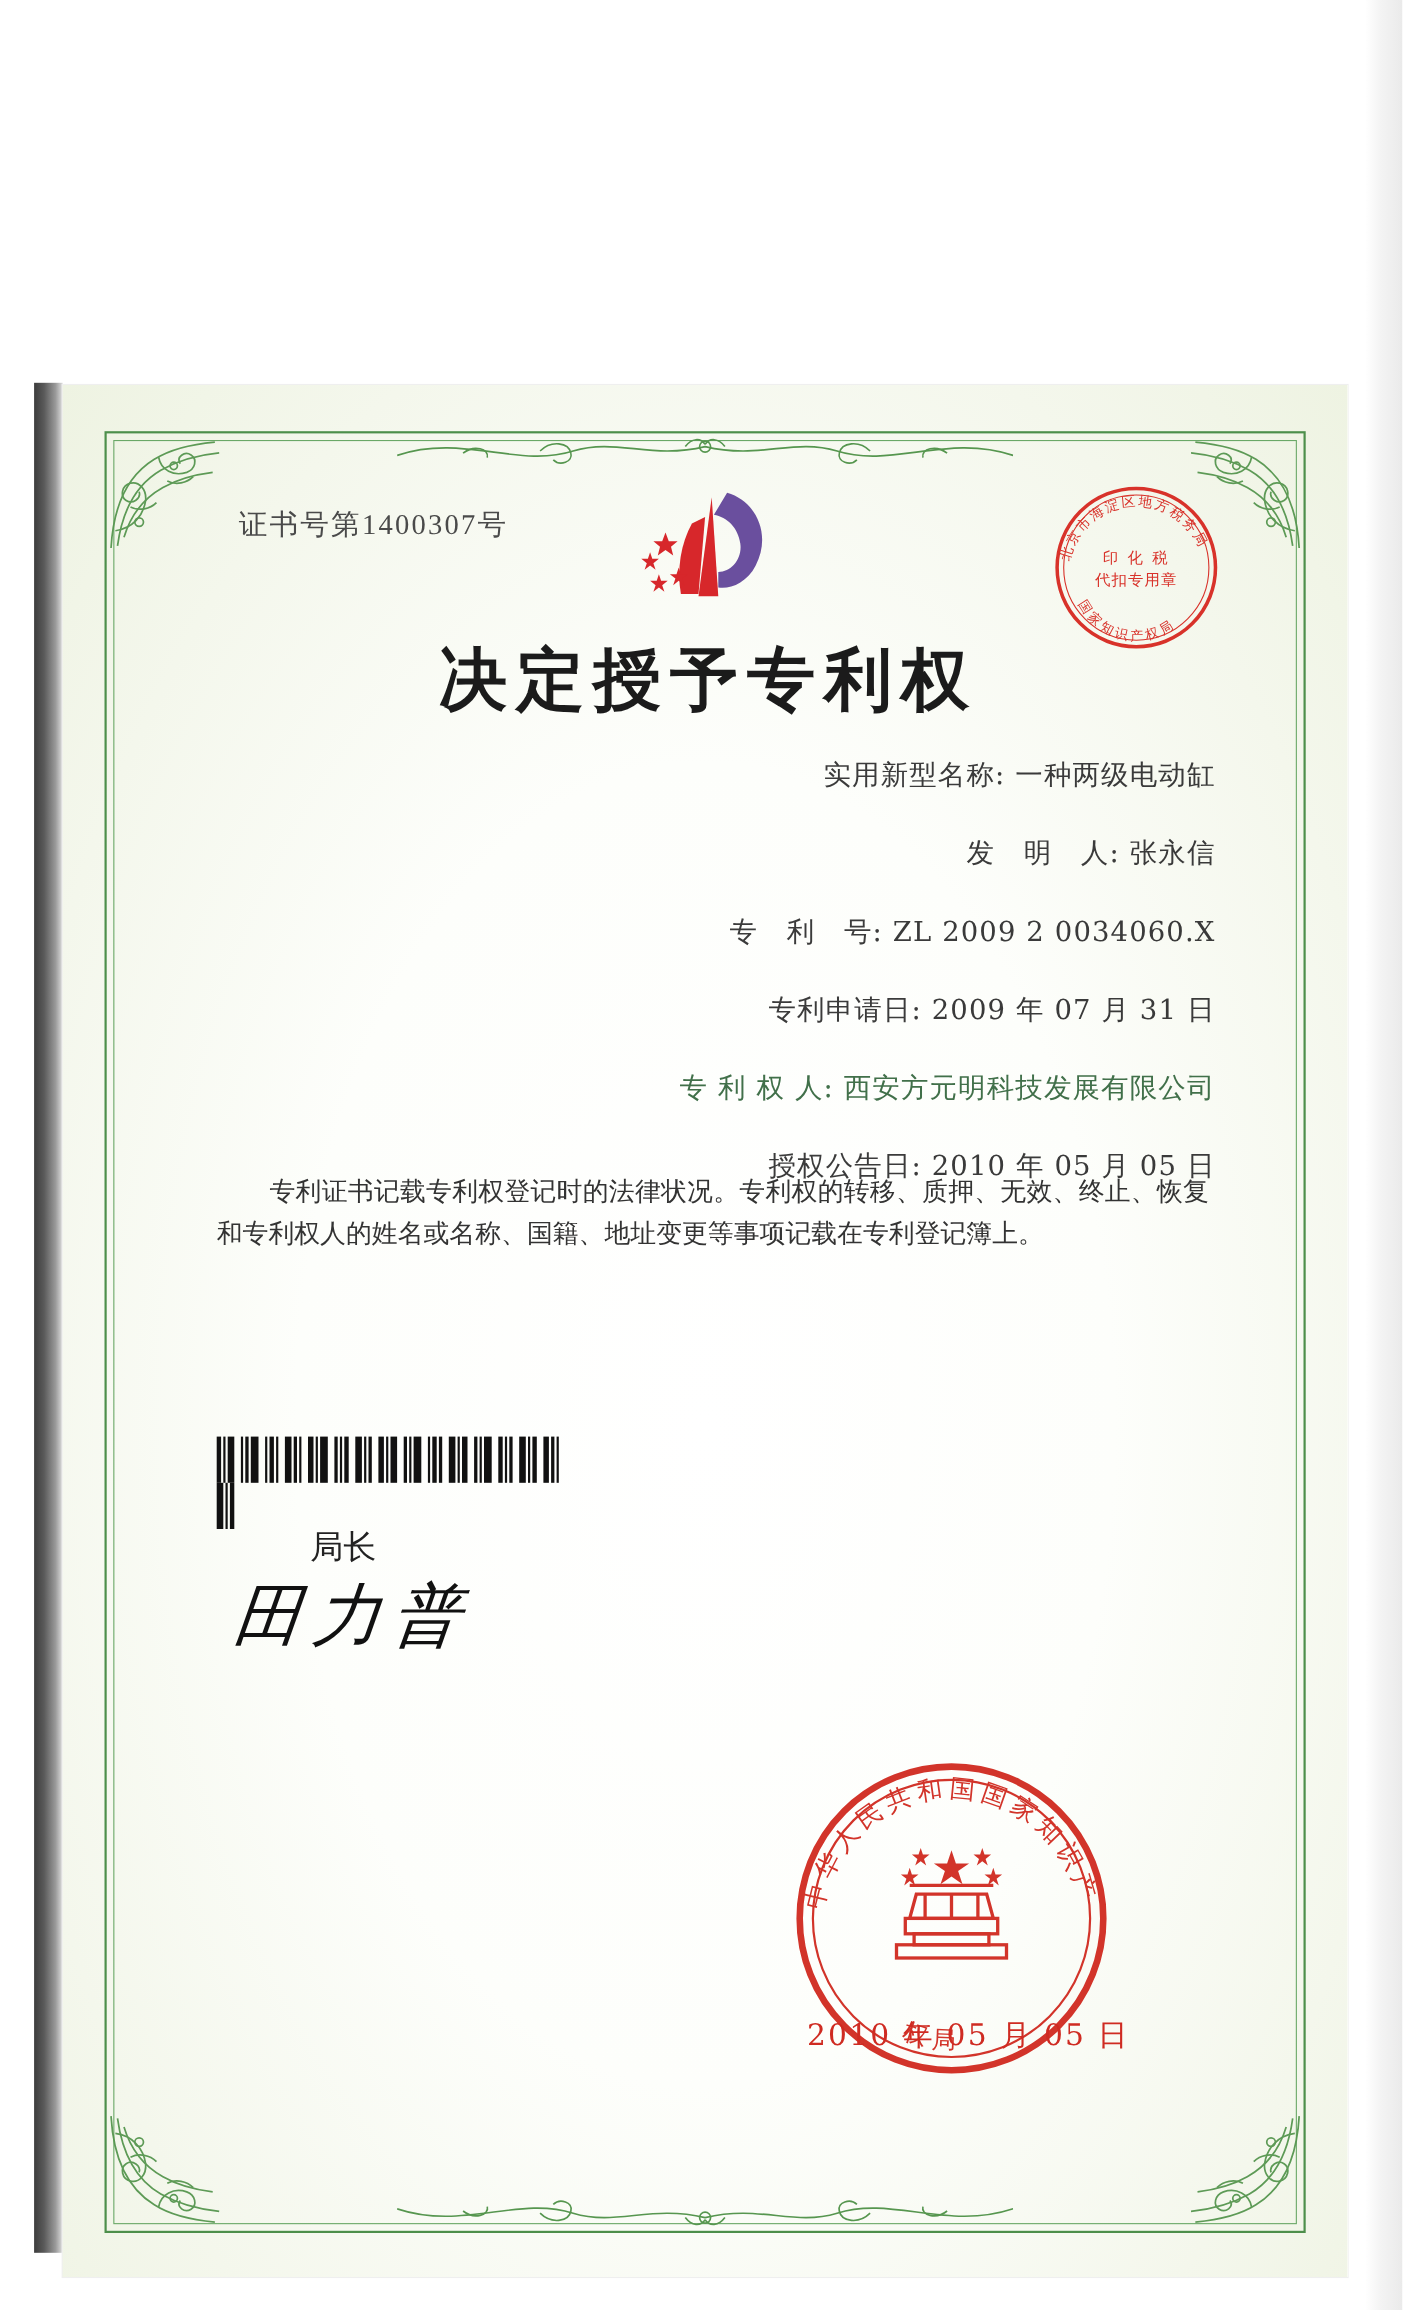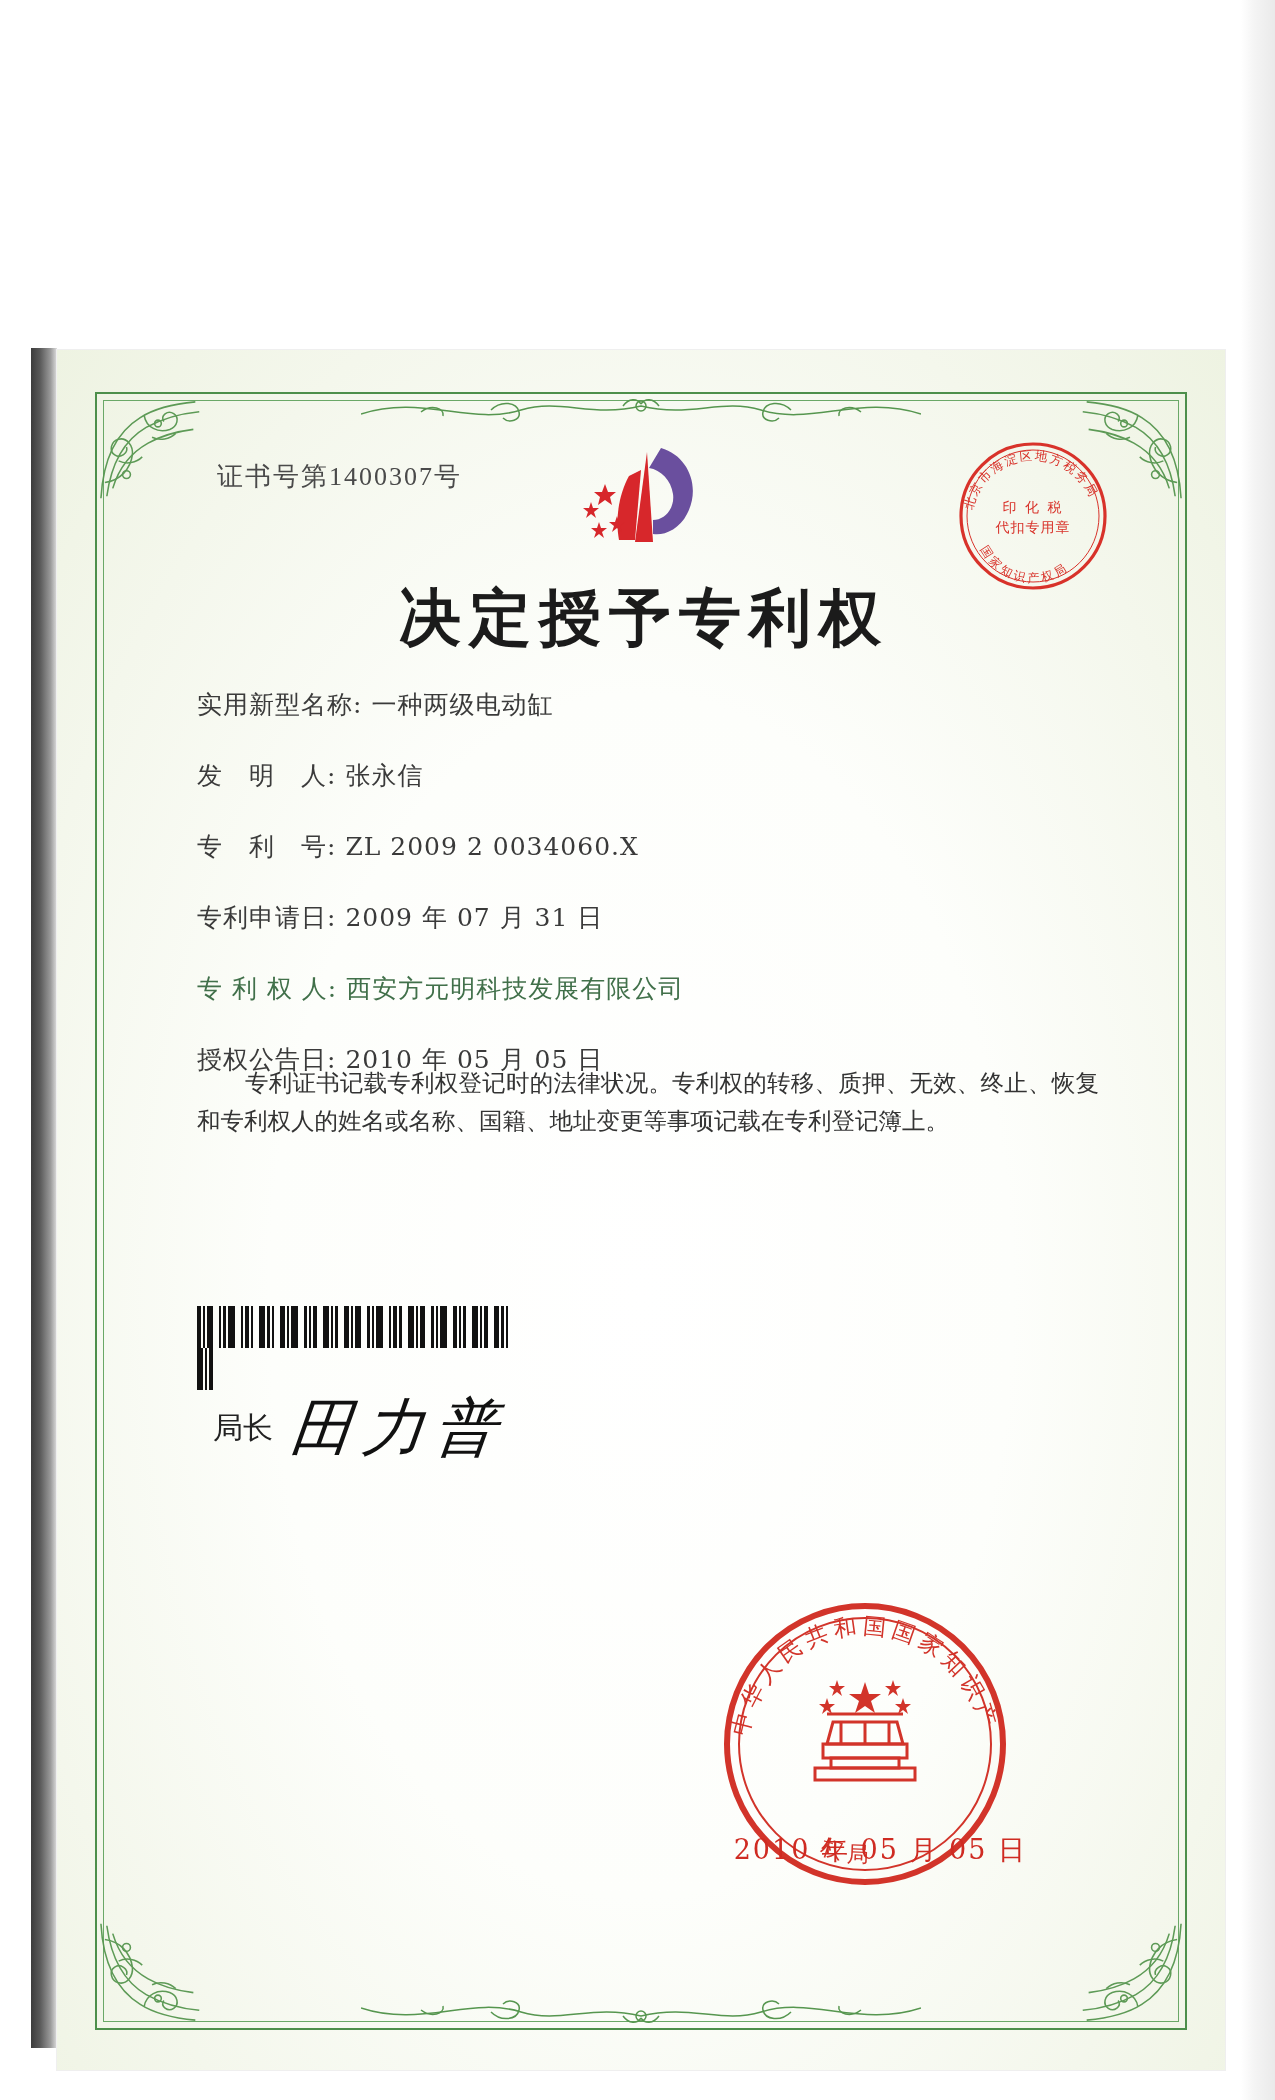--- a/index.html
+++ b/index.html
@@ -156,20 +156,21 @@
     font-weight: bold;
     color: #1b1b1b;
     font-family: "DejaVu Serif", "Liberation Serif", serif;
   }
 
   .fields {
     position: absolute;
     left: 44px;
     top: 262px;
     right: 30px;
+    text-align: right;
   }
   .field {
     font-size: 25px;
     color: #333333;
     margin-bottom: 38px;
     letter-spacing: 1px;
     white-space: nowrap;
     font-family: "DejaVu Serif", "Liberation Serif", serif;
   }
   .field .lbl { color: #3b3b3b; }
@@ -205,20 +206,21 @@
     vertical-align: top;
   }
 
   
   .signature-row {
     position: absolute;
     left: 60px;
     top: 960px;
     display: flex;
     align-items: center;
+    flex-direction: column;
   }
   .sig-label {
     font-size: 30px;
     color: #222;
     margin-right: 18px;
     font-family: "DejaVu Serif", "Liberation Serif", serif;
   }
   .sig-script {
     font-size: 62px;
     color: #111;

